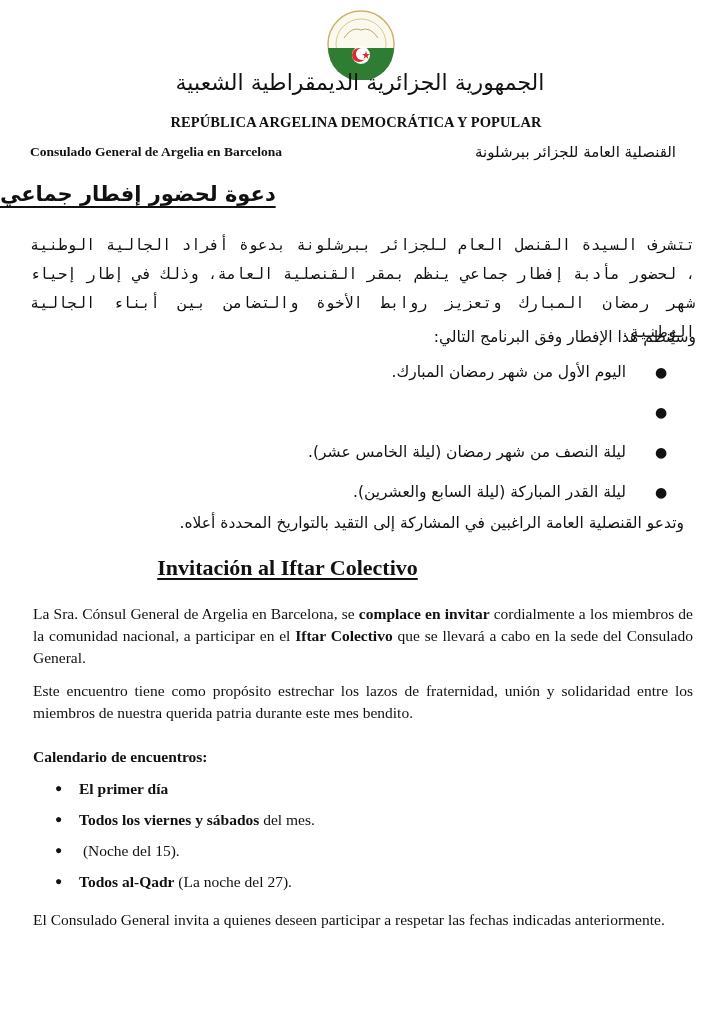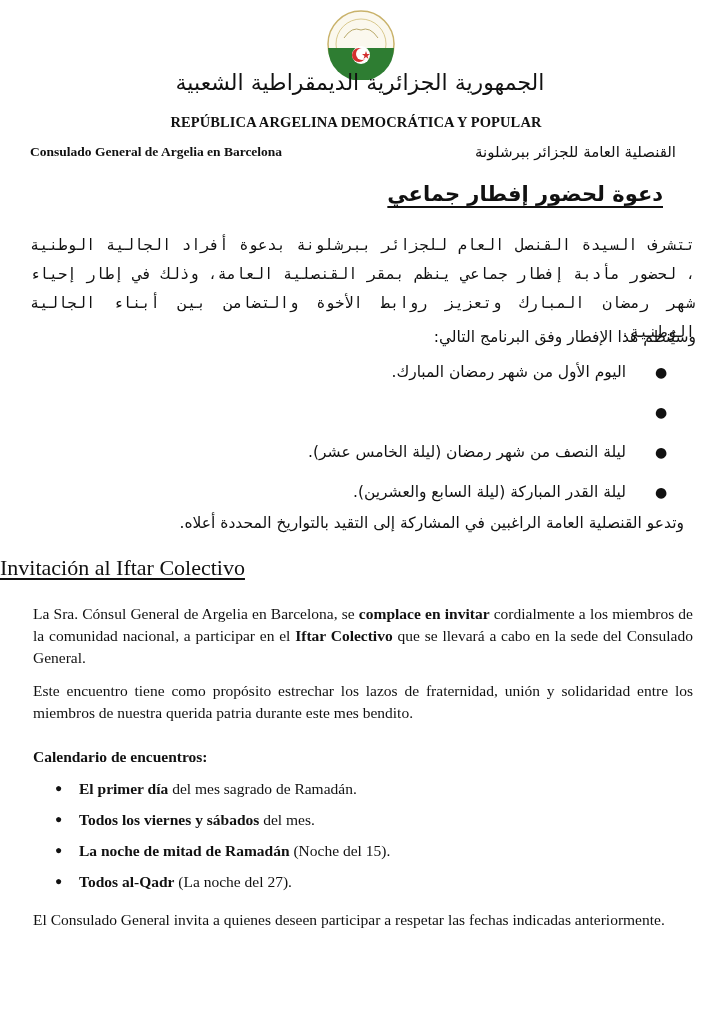--- a/index.html
+++ b/index.html
@@ -18,21 +18,21 @@
     font-weight: bold; font-size: 14.5px; letter-spacing: 0.1px;
   }
   .consulado-es {
     position: absolute; left: 30px; top: 144px; font-weight: bold; font-size: 13.5px;
   }
   .consulado-ar {
     position: absolute; right: 48px; top: 143px; direction: rtl;
     font-family: "DejaVu Sans", sans-serif; font-size: 15px;
   }
   .ar-heading {
-    position: absolute; left: 0; width: 663px; top: 182px; text-align: right;
+    position: absolute; left: 0; width: 663px; top: 182px; text-align: left;
     direction: rtl; font-family: "DejaVu Sans", sans-serif; font-weight: bold;
     font-size: 21px; text-decoration: underline; text-underline-offset: 5px;
   }
   .ar-para {
     position: absolute; left: 30px; width: 665px; top: 232px; direction: rtl; text-align: justify;
     font-family: Liberation Mono, monospace; font-size: 15.5px; line-height: 29px;
   }
   .ar-program-intro {
     position: absolute; right: 28px; top: 328px; direction: rtl;
     font-family: "DejaVu Sans", sans-serif; font-size: 15.5px;
@@ -41,22 +41,22 @@
   .ar-list li {
     font-family: "DejaVu Sans", sans-serif; font-size: 15.5px; height: 40px;
     display: flex; align-items: center;
   }
   .ar-bullet { width: 70px; text-align: center; font-size: 14px; }
   .ar-closing {
     position: absolute; right: 40px; top: 514px; direction: rtl;
     font-family: "DejaVu Sans", sans-serif; font-size: 15.5px;
   }
   .es-heading {
-    position: absolute; left: 0; width: 575px; top: 555px; 
-    font-weight: normal; font-size: 22px; text-decoration: underline; text-underline-offset: 3px;
+    position: absolute; left: 0; width: 575px; top: 555px; text-align: center;
+    font-weight: bold; font-size: 22px; text-decoration: underline; text-underline-offset: 3px;
   }
   .es-para {
     position: absolute; left: 33px; width: 660px; font-size: 15.5px; line-height: 22px; text-align: justify;
   }
   .p1 { top: 603px; }
   .p2 { top: 680px; }
   .cal-title { position: absolute; left: 33px; top: 736px; font-weight: bold; font-size: 15.5px; margin-top: 12px; }
   .es-list { position: absolute; left: 55px; top: 773px; margin: 0; padding: 0; list-style: none; }
   .es-list li { font-size: 15.5px; height: 31px; display: flex; align-items: center; }
   .es-bullet { width: 24px; font-size: 12px; }
@@ -113,30 +113,28 @@
 <div class="es-para p1"><span>La Sra. Cónsul General de Argelia en Barcelona, se </span><b>complace en invitar</b><span> cordialmente a los miembros de la comunidad nacional, a participar en el </span><b>Iftar Colectivo</b><span> que se llevará a cabo en la sede del Consulado General.</span></div>
 
 <div class="es-para p2">Este encuentro tiene como propósito estrechar los lazos de fraternidad, unión y solidaridad entre los miembros de nuestra querida patria durante este mes bendito.</div>
 
 <div class="cal-title">Calendario de encuentros:</div>
 
 <ul class="es-list">
   <li>
       <span class="es-bullet">●</span>
       <b>El primer día</b>
-      <span style="white-space:pre"> del mes sagrado de Ramadán.</span>
     </li>
   <li>
       <span class="es-bullet">●</span>
       <b>Todos los viernes y sábados</b>
       <span style="white-space:pre"> del mes.</span>
     </li>
   <li>
       <span class="es-bullet">●</span>
-      <b>La noche de mitad de Ramadán</b>
       <span style="white-space:pre"> (Noche del 15).</span>
     </li>
   <li>
       <span class="es-bullet">●</span>
       <b>Todos al-Qadr</b>
       <span style="white-space:pre"> (La noche del 27).</span>
     </li>
 </ul>
 
 <div class="es-closing">El Consulado General invita a quienes deseen participar a respetar las fechas indicadas anteriormente.</div>

